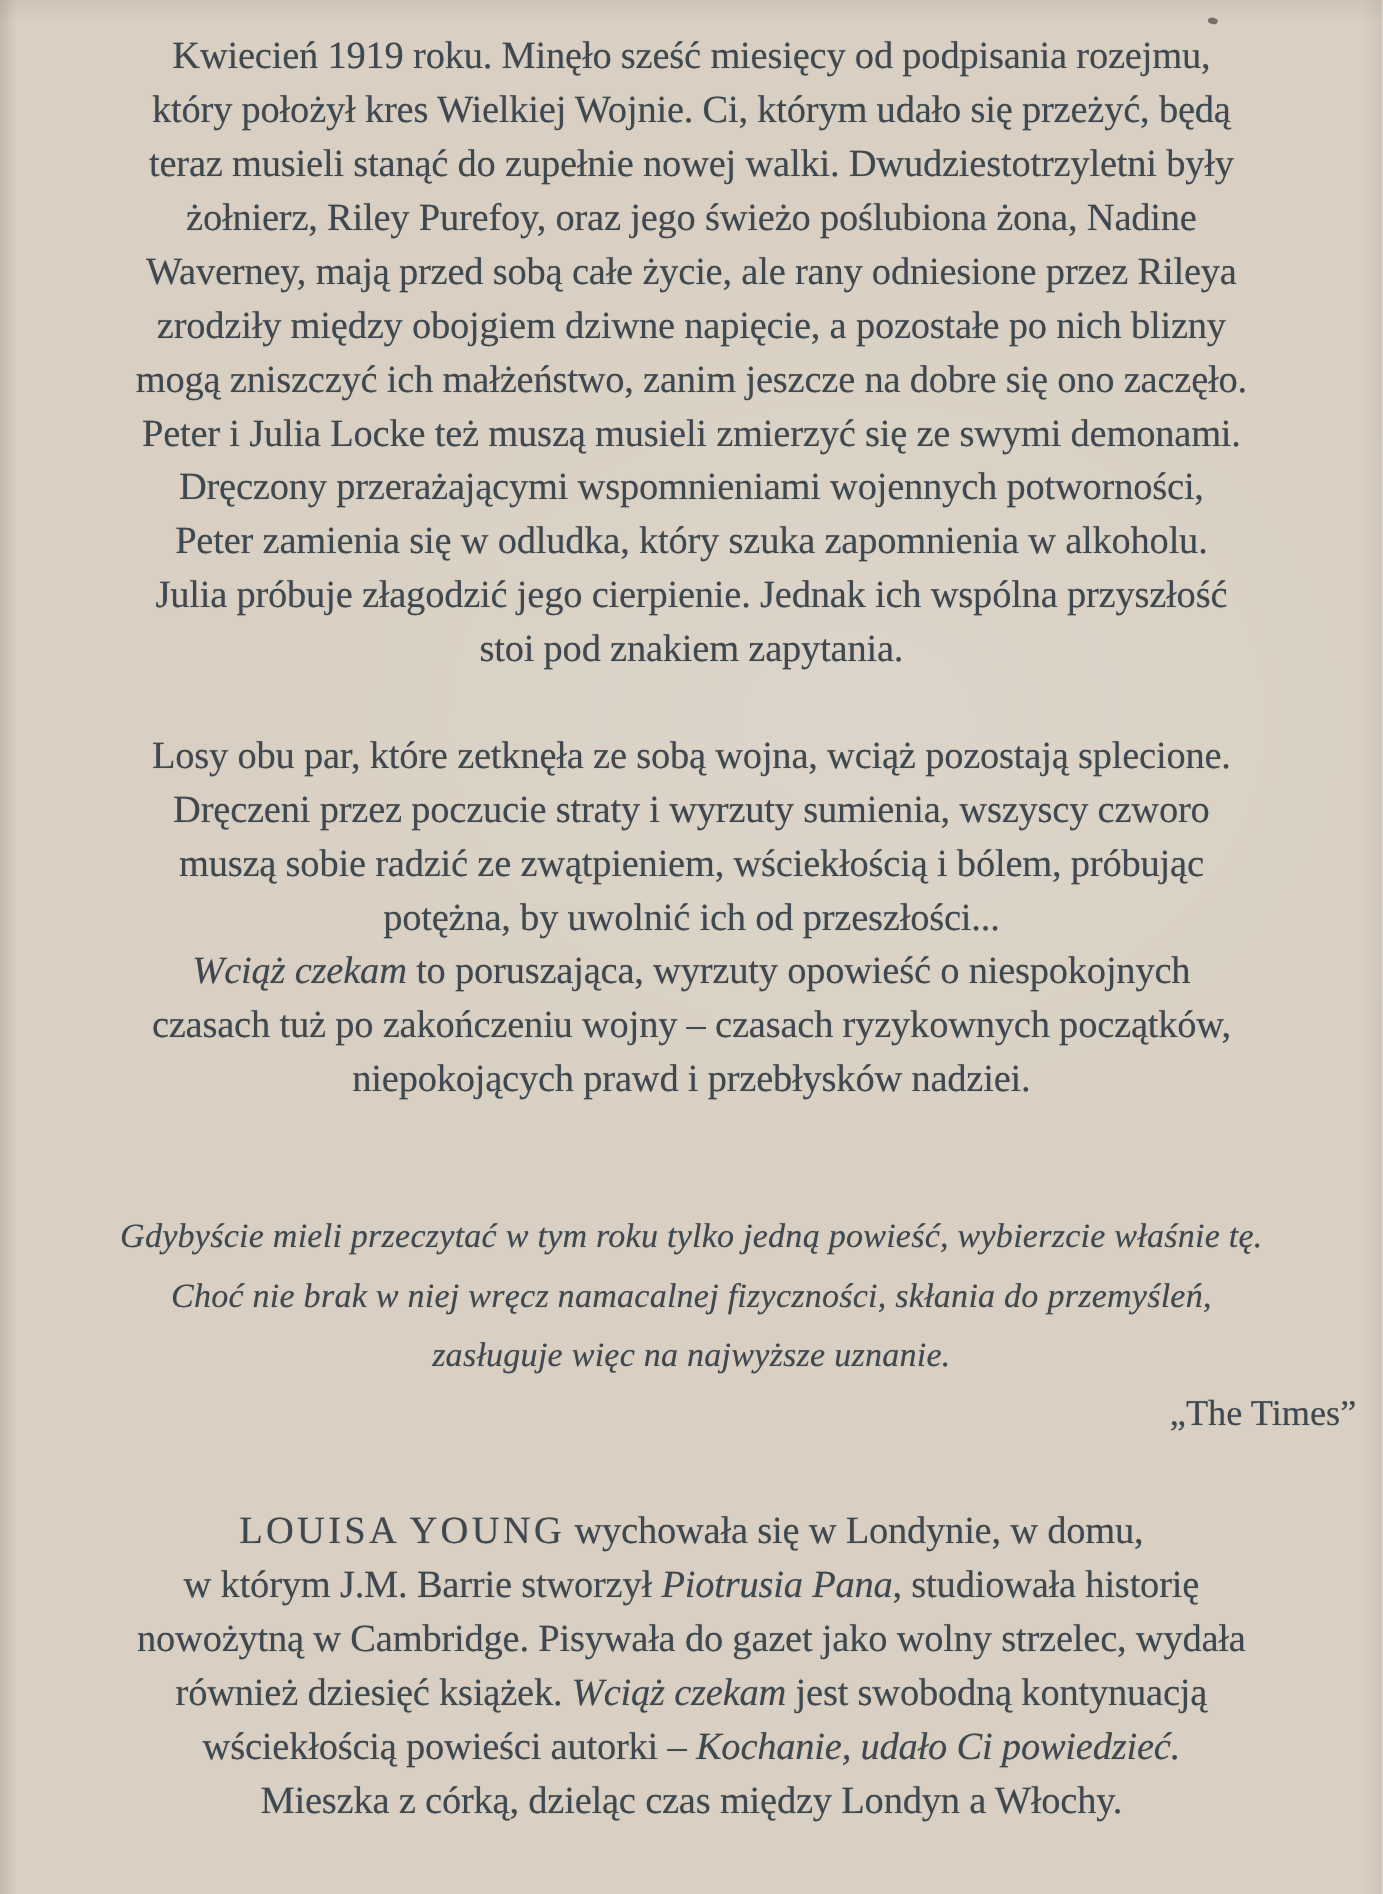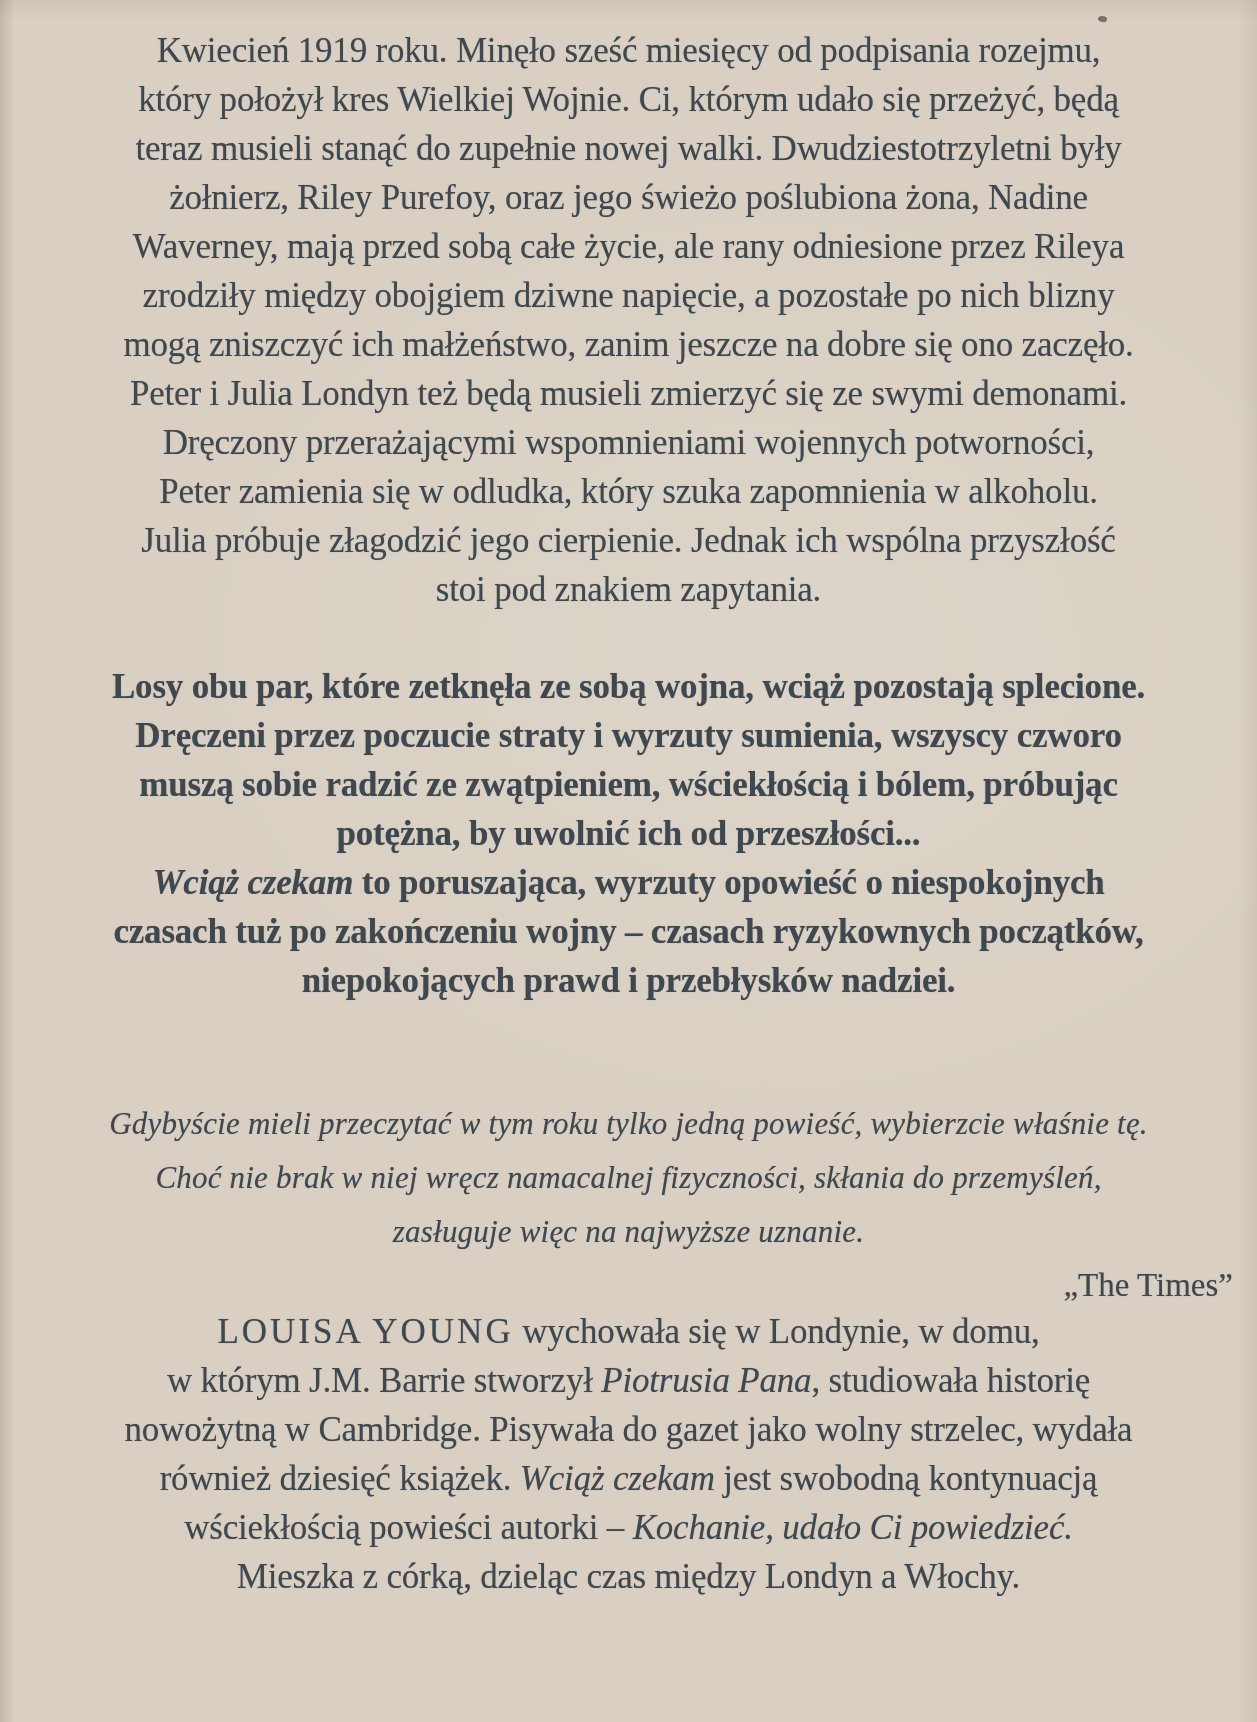--- a/index.html
+++ b/index.html
@@ -34,21 +34,20 @@
     white-space: nowrap;
     text-shadow: 0 0 1px rgba(63,72,78,0.45);
   }
   .synopsis .line {
     font-size: 35px;
     line-height: 49px;
     letter-spacing: -0.2px;
   }
   .para2 {
     margin-top: 48px;
-    font-weight: bold;
   }
   .it {
     font-style: italic;
   }
   .caps {
     letter-spacing: 3px;
   }
   .quote {
     margin-top: 92px;
   }
@@ -59,20 +58,21 @@
     letter-spacing: 0.2px;
   }
   .quote-source {
     margin-top: 4px;
     text-align: right;
     font-size: 33px;
     line-height: 44px;
     text-shadow: 0 0 1px rgba(63,72,78,0.45);
   }
   .bio {
+    margin-top: 60px;
     text-align: center;
   }
   .bio .line {
     font-size: 35px;
     line-height: 49px;
     letter-spacing: -0.2px;
   }
   .speck {
     position: absolute;
     left: 1098px;
@@ -92,21 +92,21 @@
   <div class="speck"></div>
 
   <section class="block synopsis">
       <div class="line"><span>Kwiecień 1919 roku. Minęło sześć miesięcy od podpisania rozejmu,</span></div>
       <div class="line"><span>który położył kres Wielkiej Wojnie. Ci, którym udało się przeżyć, będą</span></div>
       <div class="line"><span>teraz musieli stanąć do zupełnie nowej walki. Dwudziestotrzyletni były</span></div>
       <div class="line"><span>żołnierz, Riley Purefoy, oraz jego świeżo poślubiona żona, Nadine</span></div>
       <div class="line"><span>Waverney, mają przed sobą całe życie, ale rany odniesione przez Rileya</span></div>
       <div class="line"><span>zrodziły między obojgiem dziwne napięcie, a pozostałe po nich blizny</span></div>
       <div class="line"><span>mogą zniszczyć ich małżeństwo, zanim jeszcze na dobre się ono zaczęło.</span></div>
-      <div class="line"><span>Peter i Julia Londyn też będą musieli zmierzyć się ze swymi demonami.</span></div>
+      <div class="line"><span>Peter i Julia Locke też muszą musieli zmierzyć się ze swymi demonami.</span></div>
       <div class="line"><span>Dręczony przerażającymi wspomnieniami wojennych potworności,</span></div>
       <div class="line"><span>Peter zamienia się w odludka, który szuka zapomnienia w alkoholu.</span></div>
       <div class="line"><span>Julia próbuje złagodzić jego cierpienie. Jednak ich wspólna przyszłość</span></div>
       <div class="line"><span>stoi pod znakiem zapytania.</span></div>
     </section>
 
   <section class="block synopsis para2">
       <div class="line"><span>Losy obu par, które zetknęła ze sobą wojna, wciąż pozostają splecione.</span></div>
       <div class="line"><span>Dręczeni przez poczucie straty i wyrzuty sumienia, wszyscy czworo</span></div>
       <div class="line"><span>muszą sobie radzić ze zwątpieniem, wściekłością i bólem, próbując</span></div>

